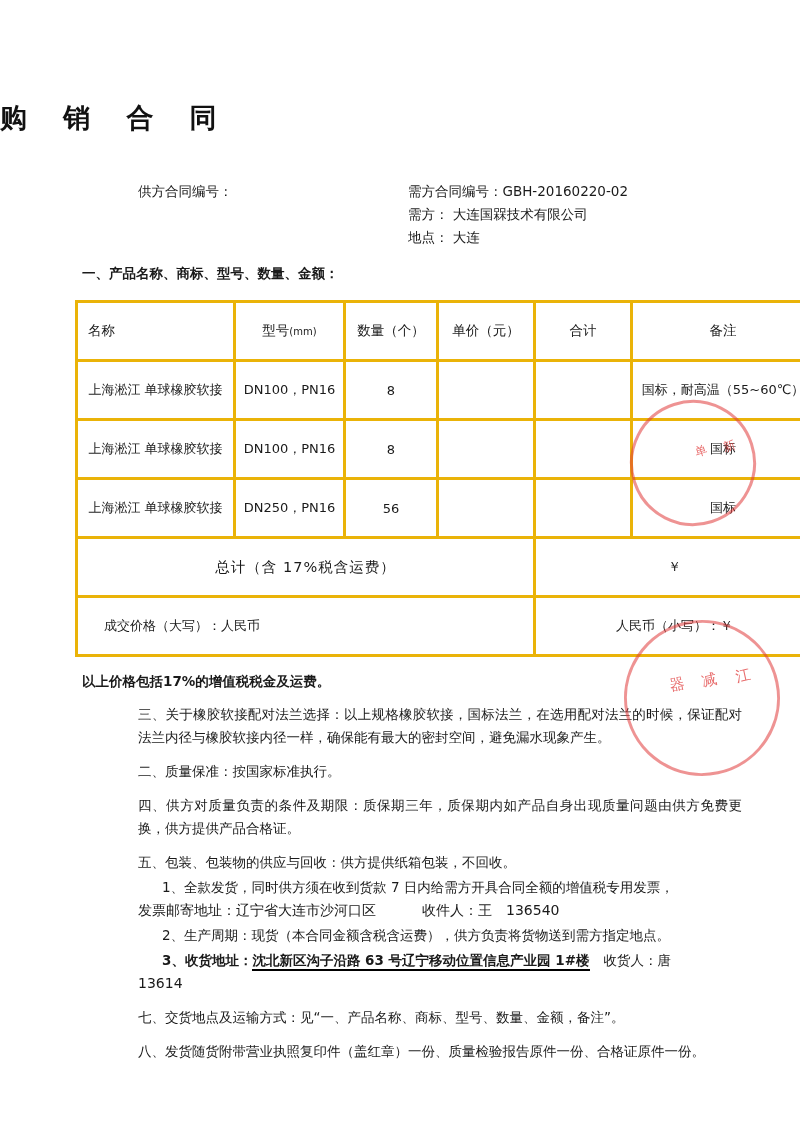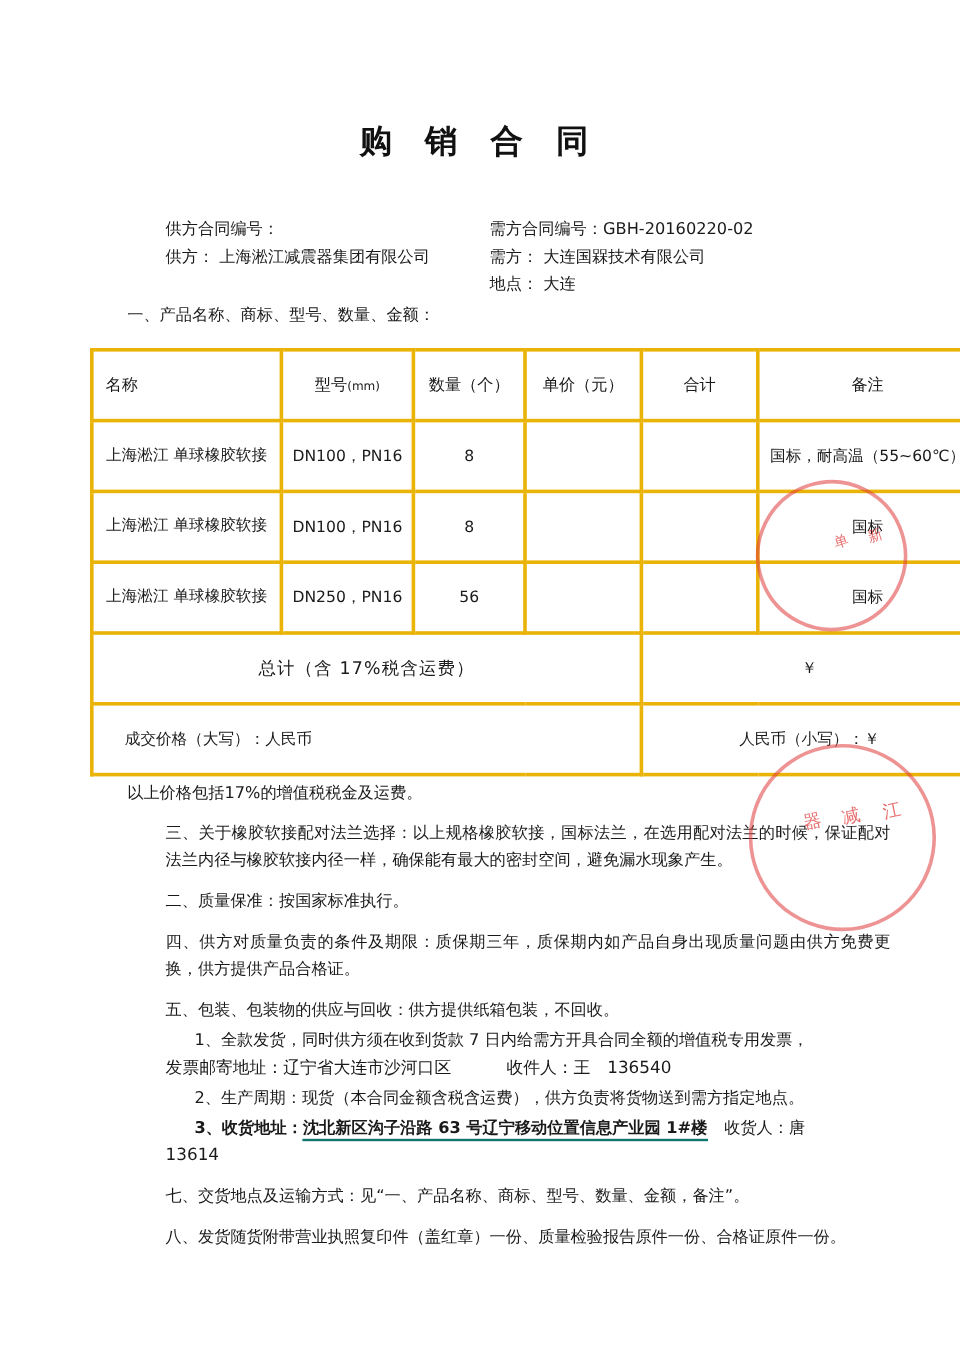--- a/index.html
+++ b/index.html
@@ -18,49 +18,49 @@
   .page {
     position: relative;
     width: 800px;
     height: 1122px;
     box-sizing: border-box;
     padding: 0;
   }
 
   
   .doc-title {
-    text-align: center;
     font-size: 27px;
     letter-spacing: 10px;
     font-weight: bold;
     margin-top: 100px;
     color: #111;
-    font-family: Liberation Sans, sans-serif;
+    font-family: Liberation Mono, monospace;
   }
 
   
   .meta {
     margin-top: 44px;
     padding-left: 138px;
     padding-right: 44px;
     display: flex;
     font-size: 13.5px;
     line-height: 23px;
   }
   .meta-col-left { width: 270px; }
   .meta-col-right { flex: 1; }
   .meta-row { white-space: nowrap; }
 
   
   .section {
-    padding-left: 106px;
+    padding-left: 82px;
     padding-right: 58px;
     font-size: 13.5px;
     line-height: 21px;
-    margin-top: 4px;
+    margin-top: 14px;
+    font-weight: bold;
   }
   .clause {
     padding-left: 138px;
     padding-right: 58px;
     font-size: 13.5px;
     line-height: 23px;
     margin-top: 11px;
     text-align: justify;
   }
   .sub {
@@ -72,21 +72,21 @@
   }
   .sub-flush {
     padding-left: 138px;
     padding-right: 58px;
     font-size: 14px;
     line-height: 23px;
   }
   .gap-pay { display:inline-block; width: 46px; }
   .gap-recv { display:inline-block; width: 14px; }
   .underline-red {
-    border-bottom: 2px solid #0f766e;
+    border-bottom: 2px solid #000000;
     padding-bottom: 1px;
     font-weight: bold;
   }
   b.bold { font-weight: bold; }
 
   
   .tbl-wrap {
     margin-top: 16px;
     padding-left: 75px;
     padding-right: 53px;
@@ -165,21 +165,20 @@
 </head>
 <body>
 
 <div class="page">
 
   <div class="doc-title">购 销 合 同</div>
 
   <div class="meta">
     <div class="meta-col-left">
       <div class="meta-row">供方合同编号：</div>
-      <div class="meta-row">供方：  上海淞江减震器集团有限公司</div>
     </div>
     <div class="meta-col-right">
       <div class="meta-row">需方合同编号：GBH-20160220-02</div>
       <div class="meta-row">需方：  大连国槑技术有限公司</div>
       <div class="meta-row">地点：  大连</div>
     </div>
   </div>
 
   <div class="section">一、产品名称、商标、型号、数量、金额：</div>
 

